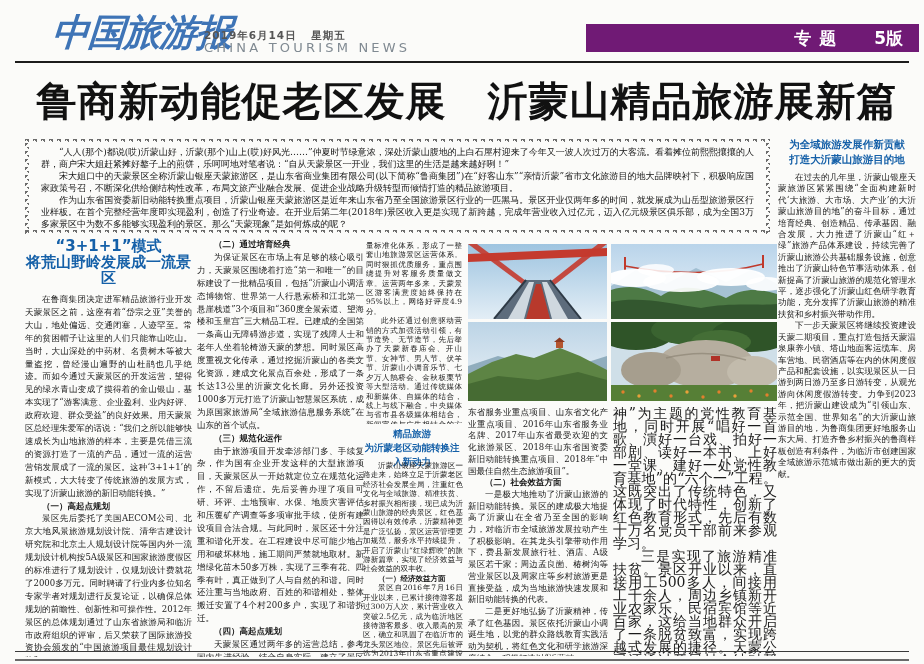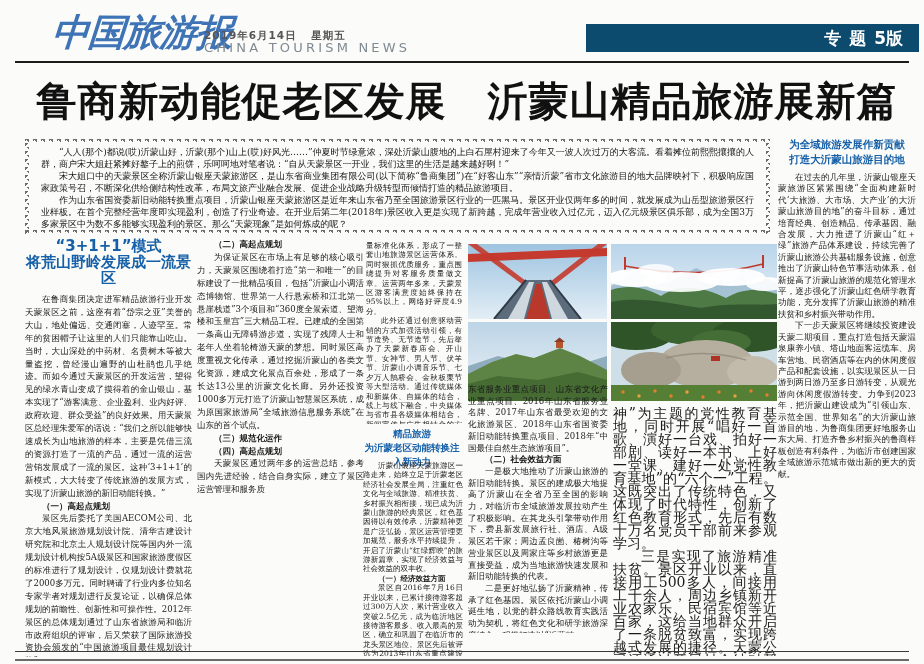--- a/index.html
+++ b/index.html
@@ -19,23 +19,23 @@
   }
   .date-line {
     left:204px; top:29px; font-size:10.5px; font-weight:bold; color:#555;
     font-family:"DejaVu Sans","Liberation Sans",sans-serif; letter-spacing:1px;
   }
   .english-line {
     left:204px; top:40px; font-size:13px; color:#808a92; letter-spacing:3.2px;
     font-family:"DejaVu Sans","Liberation Sans",sans-serif;
   }
   .section-bar {
-    left:586px; top:24px; width:333px; height:28px; background:#0c4a6e;
+    left:586px; top:24px; width:333px; height:28px; background:#701a75;
     display:flex; align-items:center; justify-content:flex-end;
-    padding-right:16px; color:#fff;
+    padding-right:16px; gap:30px; color:#fff;
     font-family:"DejaVu Sans","Liberation Sans",sans-serif;
     font-weight:bold; font-size:17px;
   }
   .section-bar .sec { letter-spacing:8px; }
   .rule-top { left:15px; top:61px; width:894px; height:2px; background:#1c1c1c; }
 
   
   .headline {
     left:10px; right:0; top:74px; text-align:center;
     font-size:40px; font-weight:bold; color:#111; letter-spacing:1px;
@@ -65,21 +65,21 @@
     color:#1560a8; font-weight:bold; text-align:center;
     font-family:"DejaVu Sans","Liberation Sans",sans-serif;
   }
   #col1,#col2 { width:167px; height:419px; font-size:8.5px; line-height:12.9px; }
   #col1 { left:25px; top:238px; }
   #col2 { left:197px; top:238px; }
   #col1 .col-heading { font-size:15px; line-height:16px; margin-bottom:7px; }
   #col3top { left:366px; top:241px; width:96px; height:183px; font-size:7.5px; line-height:9.4px; }
   #col3head { left:360px; top:427px; width:104px; font-size:9.5px; line-height:14px; }
   #col3bot { left:363px; top:461px; width:100px; height:195px; font-size:7.5px; line-height:9.4px; }
-  #col4 { left:468px; top:384px; width:140px; height:249px; font-size:8.5px; line-height:11.7px; }
+  #col4 { left:468px; top:407px; width:140px; height:249px; font-size:8.5px; line-height:11.7px; }
   #col5 { left:613px; top:407px; width:164px; height:249px; font-size:14px; line-height:13px; }
   #col6 { left:778px; top:131px; width:138px; height:525px; font-size:8.5px; line-height:11.4px; }
   #col6 .col-heading { font-size:10.5px; line-height:15px; margin:6px 0 5px; }
 
   
   .photo-grid {
     left:468px; top:244px; width:309px; height:157px;
     display:grid; grid-template-columns:139px 166px; grid-template-rows:75px 79px;
     column-gap:4px; row-gap:3px;
   }
@@ -121,23 +121,24 @@
   <div class="col-heading">
     <div>“3+1+1”模式</div>
     <div>将荒山野岭发展成一流景区</div>
   </div>
   <p class="body">在鲁商集团决定进军精品旅游行业开发天蒙景区之前，这座有着“岱宗之亚”美誉的大山，地处偏远、交通闭塞，人迹罕至。常年的贫困帽子让这里的人们只能靠山吃山。当时，大山深处的中药材、名贵树木等被大量盗挖，曾经漫山遍野的山杜鹃也几乎绝迹。而如今通过天蒙景区的开发运营，望得见的绿水青山变成了摸得着的金山银山，基本实现了“游客满意、企业盈利、业内好评、政府欢迎、群众受益”的良好效果。用天蒙景区总经理朱爱军的话说：“我们之所以能够快速成长为山地旅游的样本，主要是凭借三流的资源打造了一流的产品，通过一流的运营营销发展成了一流的景区。这种‘3+1+1’的新模式，大大转变了传统旅游的发展方式，实现了沂蒙山旅游的新旧动能转换。”</p>
   <p class="sub">（一）高起点规划</p>
   <p class="body">景区先后委托了美国AECOM公司、北京大地风景旅游规划设计院、清华古建设计研究院和北京土人规划设计院等国内外一流规划设计机构按5A级景区和国家旅游度假区的标准进行了规划设计，仅规划设计费就花了2000多万元。同时聘请了行业内多位知名专家学者对规划进行反复论证，以确保总体规划的前瞻性、创新性和可操作性。2012年景区的总体规划通过了山东省旅游局和临沂市政府组织的评审，后又荣获了国际旅游投资协会颁发的“中国旅游项目最佳规划设计奖”。</p>
 </div>
 
 <div class="abs col" id="col2">
-  <p class="sub">（二）高起点规划</p>
+  <p class="sub">（二）通过培育经典</p>
   <p class="body">为保证景区在市场上有足够的核心吸引力，天蒙景区围绕着打造“第一和唯一”的目标建设了一批精品项目，包括“沂蒙山小调活态博物馆、世界第一人行悬索桥和江北第一悬崖栈道”3个项目和“360度全景索道、望海楼和玉皇宫”三大精品工程。已建成的全国第一条高山无障碍游步道，实现了残障人士和老年人坐着轮椅游天蒙的梦想。同时景区高度重视文化传承，通过挖掘沂蒙山的各类文化资源，建成文化景点百余处，形成了一条长达13公里的沂蒙文化长廊。另外还投资1000多万元打造了沂蒙山智慧景区系统，成为原国家旅游局“全域旅游信息服务系统”在山东的首个试点。</p>
   <p class="sub">（三）规范化运作</p>
+  <p class="body">由于旅游项目开发牵涉部门多、手续复杂，作为国有企业开发这样的大型旅游项目，天蒙景区从一开始就定位立在规范化运作，不留后遗症。先后妥善办理了项目可研、环评、土地预审、水保、地质灾害评估和压覆矿产调查等多项审批手续，使所有建设项目合法合规。与此同时，景区还十分注重和谐化开发。在工程建设中尽可能少地占用和破坏林地，施工期间严禁就地取材。新增绿化苗木50多万株，实现了三季有花、四季有叶，真正做到了人与自然的和谐。同时还注重与当地政府、百姓的和谐相处，整体搬迁安置了4个村200多户，实现了和谐拆迁。</p>
   <p class="sub">（四）高起点规划</p>
   <p class="body">天蒙景区通过两年多的运营总结，参考国内先进经验，结合自身实际，建立了景区运营管理和服务质</p>
 </div>
 
 <div class="abs col" id="col3top">
   <p class="cont">量标准化体系，形成了一整套山地旅游景区运营体系。同时狠抓优质服务，重点围绕提升对客服务质量做文章。运营两年多来，天蒙景区游客满意度始终保持在95%以上，网络好评度4.9分。</p>
   <p class="body">此外还通过创意驱动营销的方式加强活动引领，有节造势、无节造节，先后举办了天蒙新春庙会、开山节、女神节、男人节、伏羊节、沂蒙山小调音乐节、七夕万人鹊桥会、金秋板栗节等大型活动。通过传统媒体和新媒体、自媒体的结合，线上与线下融合，中央媒体与省市县各级媒体相结合，新闻宣传与广告相结合的方式，形成了多层面、多角度、立体化、多元化的宣传推广网络。</p>
 </div>
 
 <div class="abs col-heading" id="col3head">

